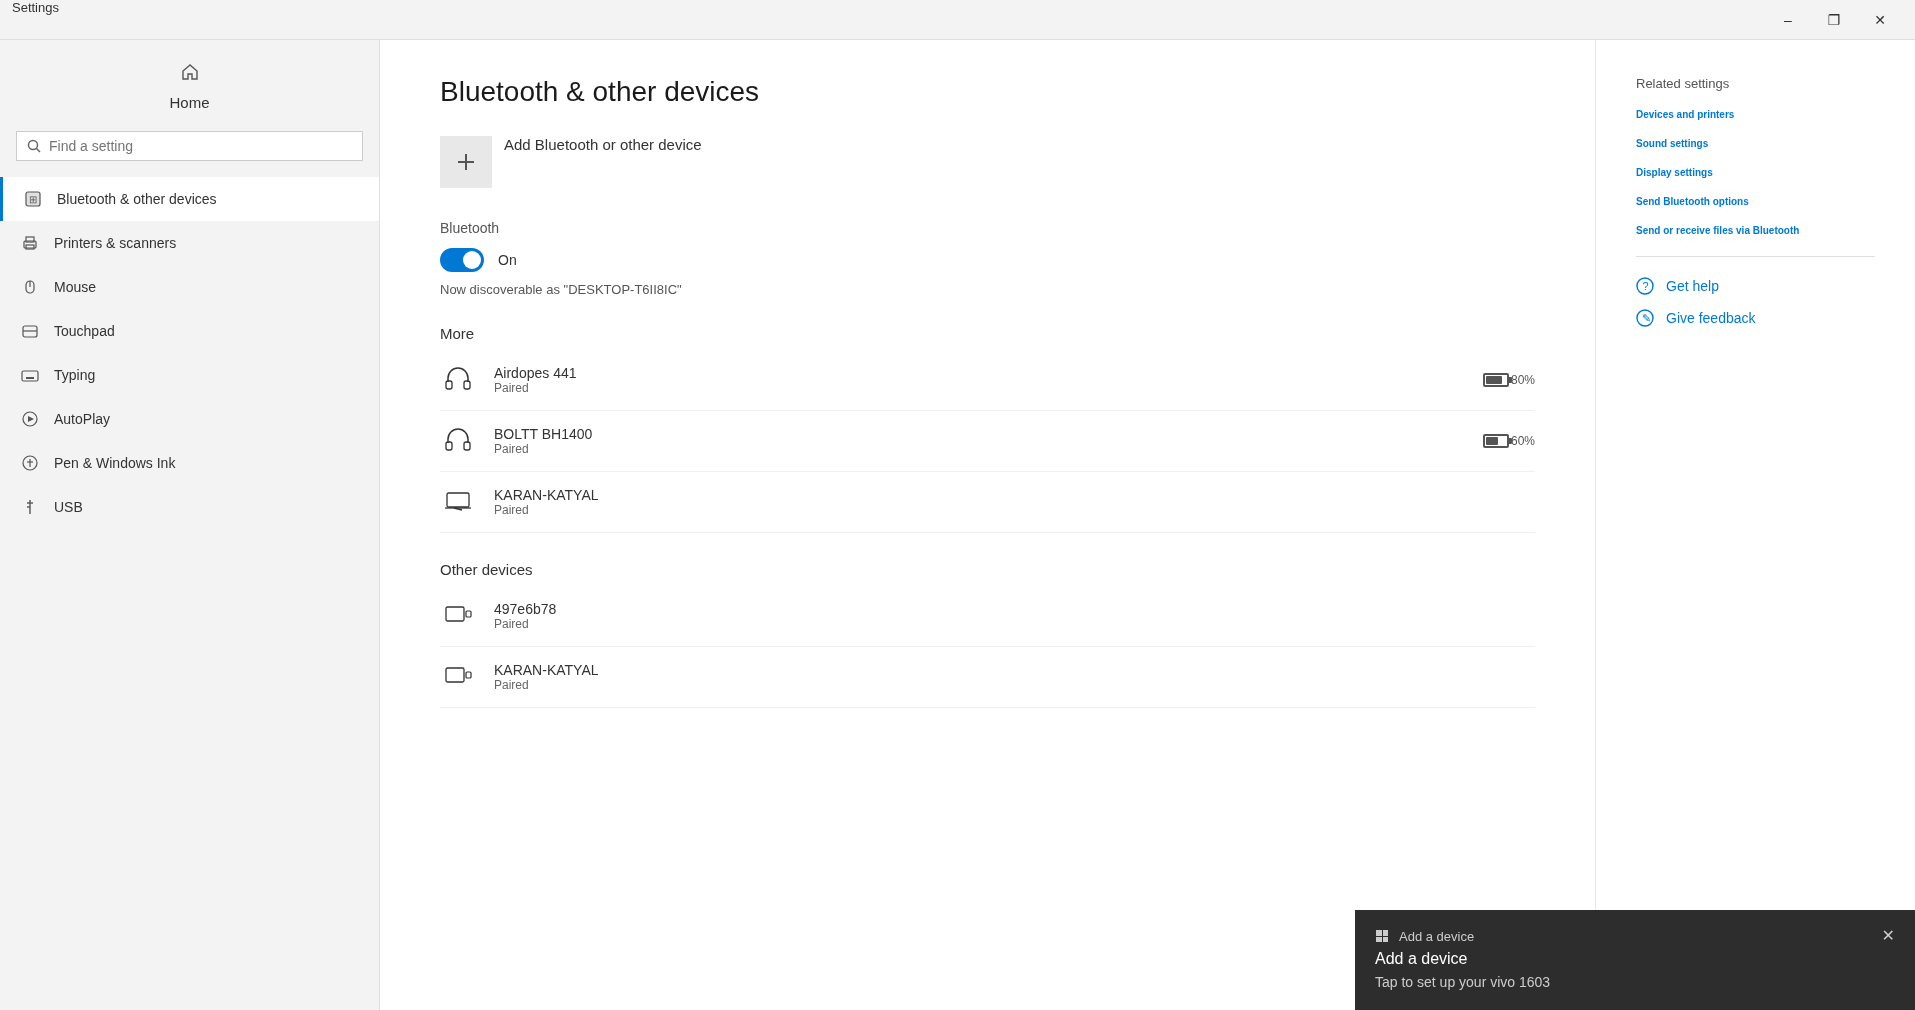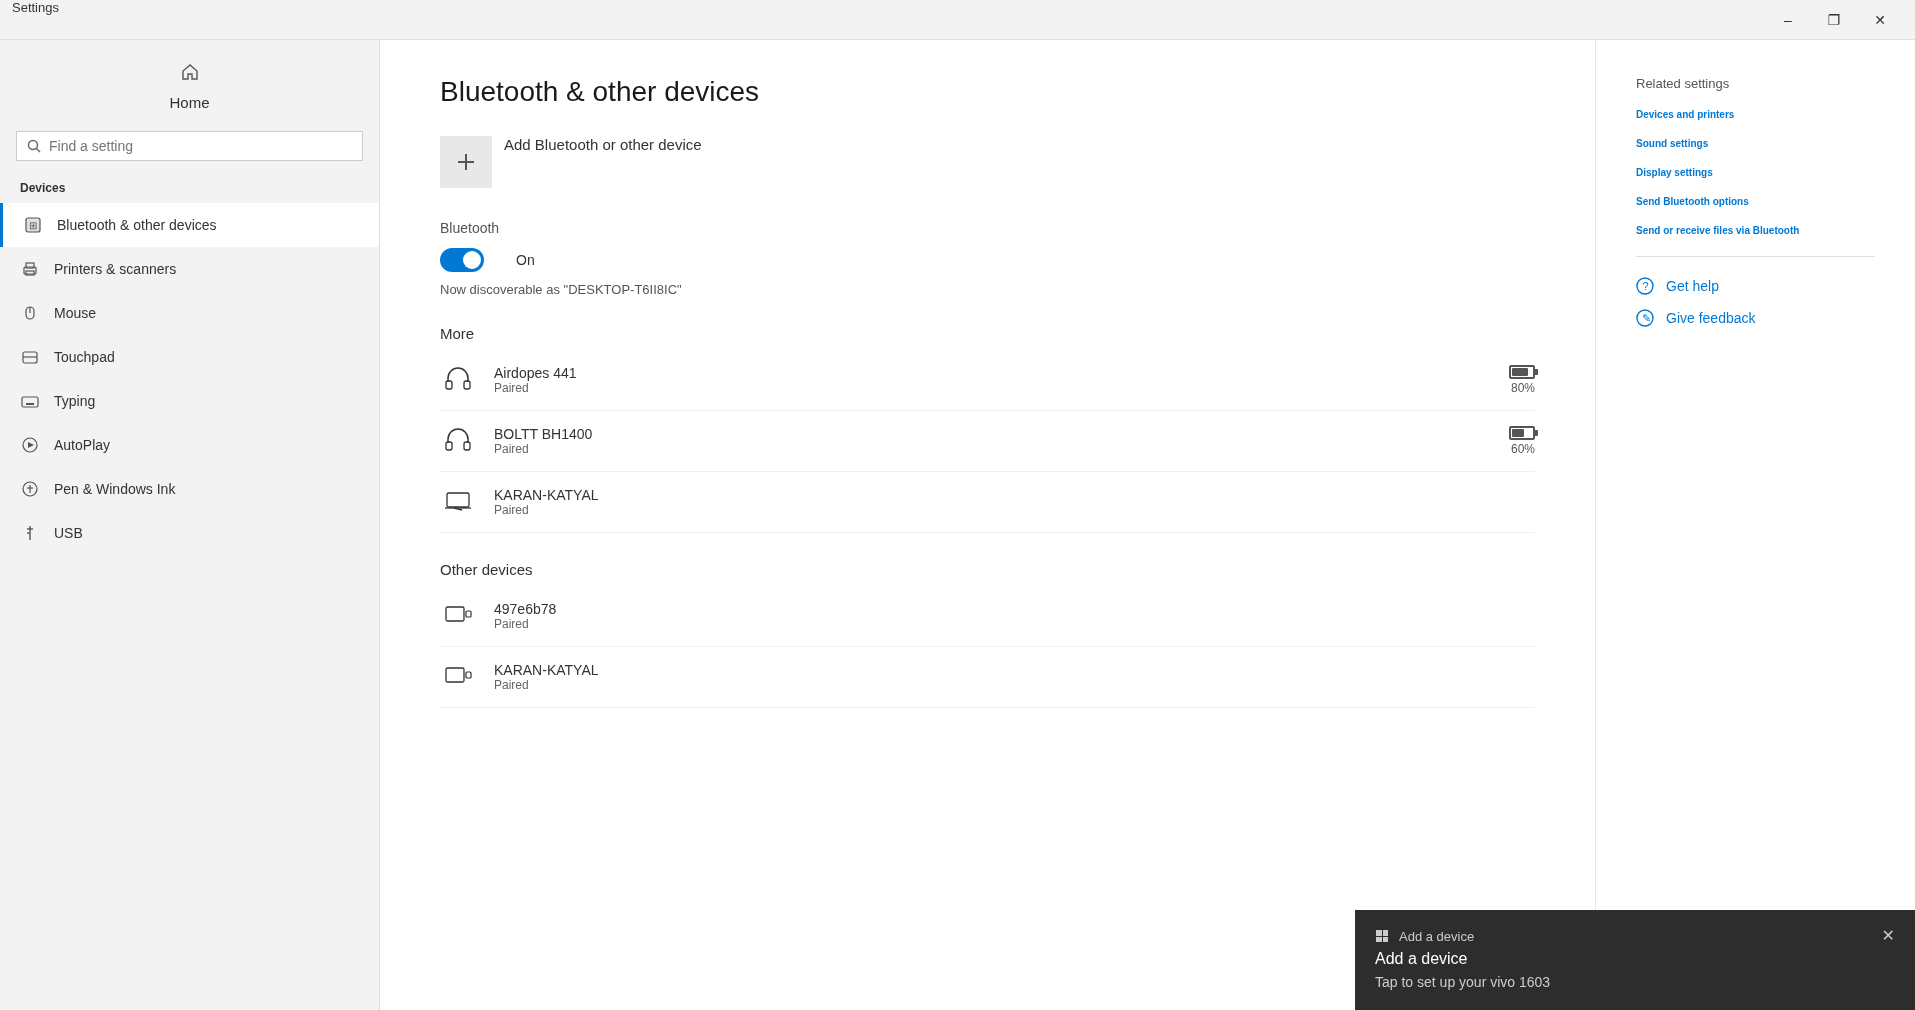--- a/index.html
+++ b/index.html
@@ -183,21 +183,21 @@
     .section-title {
       font-size: 14px;
       color: #555;
       margin-bottom: 12px;
       margin-top: 12px;
     }
 
     .bluetooth-toggle-row {
       display: flex;
       align-items: center;
-      gap: 32px;
+      gap: 14px;
       margin-bottom: 10px;
     }
 
     
     .toggle-switch {
       width: 44px;
       height: 24px;
       background: #0078d4;
       border-radius: 12px;
       position: relative;
@@ -263,21 +263,21 @@
       font-weight: 400;
     }
 
     .device-status {
       font-size: 12px;
       color: #666;
     }
 
     .device-battery {
       display: flex;
-      flex-direction: column;
+      flex-direction: row;
       align-items: flex-end;
       gap: 2px;
     }
 
     .battery-icon {
       display: flex;
       align-items: center;
     }
 
     .battery-bar {
@@ -438,21 +438,20 @@
       <div class="search-box">
         <span class="search-icon-svg">
           <svg width="14" height="14" viewBox="0 0 14 14" fill="none">
             <circle cx="6" cy="6" r="4.5" stroke="#666" stroke-width="1.5"></circle>
             <line x1="9.5" y1="9.5" x2="13" y2="13" stroke="#666" stroke-width="1.5"></line>
           </svg>
         </span>
         <input type="text" placeholder="Find a setting" style="">
       </div>
 
-      <div class="sidebar-section-label">Devices</div>
 
       <div class="sidebar-item active">
         <span class="sidebar-icon">
           <svg width="18" height="18" viewBox="0 0 18 18" fill="none">
             <rect x="2" y="2" width="14" height="14" rx="2" stroke="#555" stroke-width="1.2" fill="#e0e0e0"></rect>
             <text x="5" y="13" font-size="10" fill="#555" font-family="sans-serif">⊞</text>
           </svg>
         </span>
         <span class="item-label">Bluetooth &amp; other devices</span>
       </div>

